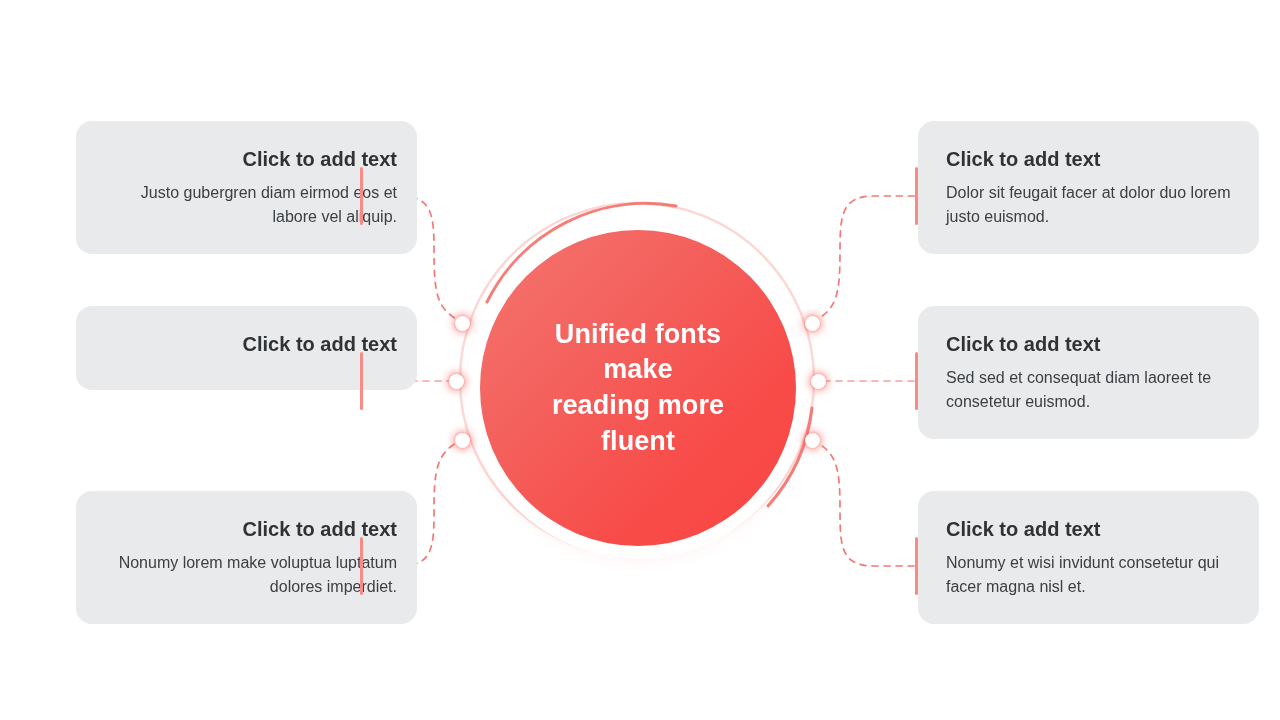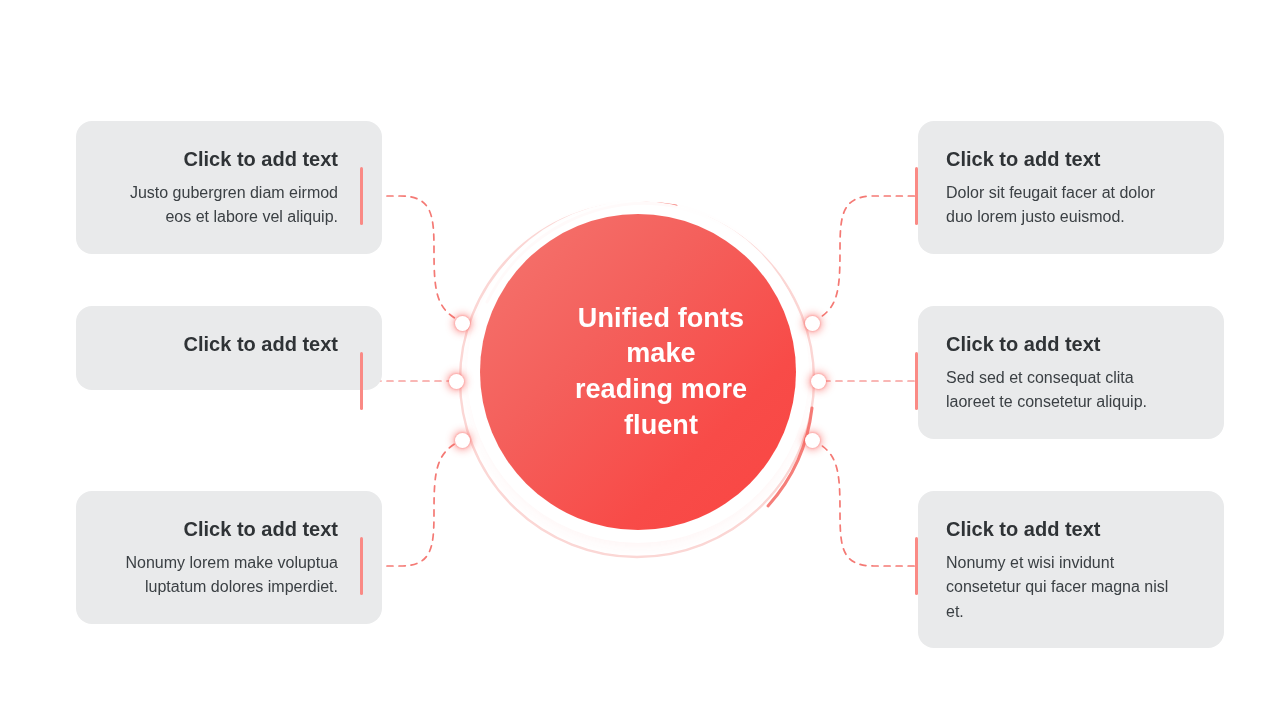--- a/index.html
+++ b/index.html
@@ -41,32 +41,32 @@
 
   .hub-ring {
     position: absolute;
     left: 0; top: 0;
     width: 360px; height: 360px;
   }
 
   .hub-disc {
     position: absolute;
     left: 23px;
-    top: 14px;
+    top: 30px;
     width: 316px;
     height: 316px;
     border-radius: 50%;
     background: linear-gradient(135deg,
                 #f4756f 0%,
                 #f4605c 38%,
                 #f84b48 72%,
                 #fa4643 100%);
     display: flex;
     align-items: center;
-    justify-content: flex-end;
+    justify-content: center;
     box-shadow: 0 0 0 13px rgba(255,255,255,0.96),
                 0 6px 22px rgba(250,70,67,0.16);
   }
 
   .hub-text {
     color: #ffffff;
     font-size: 27px;
     font-weight: bold;
     line-height: 1.32;
     text-align: center;
@@ -83,24 +83,24 @@
     border-radius: 50%;
     background: #ffffff;
     z-index: 4;
     box-shadow: 0 0 7px 3px rgba(250,90,86,0.42),
                 0 0 2px 1px rgba(250,90,86,0.30);
   }
 
   
   .card {
     position: absolute;
-    width: 306px;
+    width: 341px;
     background: #e9eaeb;
     border-radius: 16px;
-    padding: 26px 44px 24px 28px;
+    padding: 26px 20px 24px 28px;
     z-index: 2;
   }
 
   .card.left  { left: 76px;  text-align: right; }
   .card.right { left: 918px; text-align: left;  }
 
   .card .title {
     font-size: 20px;
     font-weight: bold;
     color: #2f3336;
@@ -196,21 +196,21 @@
     <div class="body">Nonumy lorem make voluptua luptatum dolores imperdiet.</div>
   </div>
 
   <div class="card right row-top">
     <div class="title">Click to add text</div>
     <div class="body">Dolor sit feugait facer at dolor duo lorem justo euismod.</div>
   </div>
 
   <div class="card right row-mid">
     <div class="title">Click to add text</div>
-    <div class="body">Sed sed et consequat clita laoreet te consetetur aliquip.</div>
+    <div class="body">Sed sed et consequat diam laoreet te consetetur euismod.</div>
   </div>
 
   <div class="card right row-bot">
     <div class="title">Click to add text</div>
     <div class="body">Nonumy et wisi invidunt consetetur qui facer magna nisl et.</div>
   </div>
 
 </div>
 
 </body></html>

